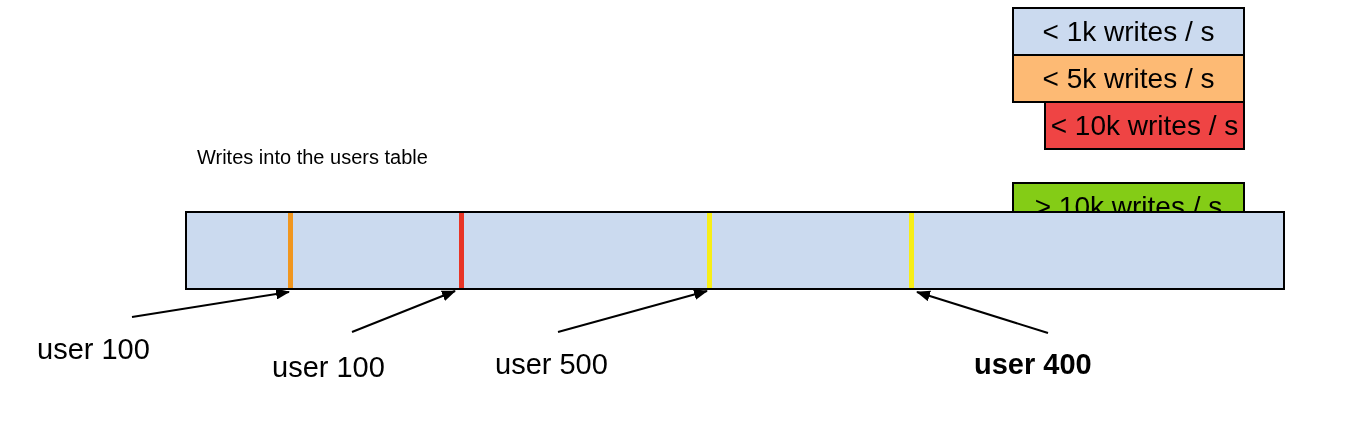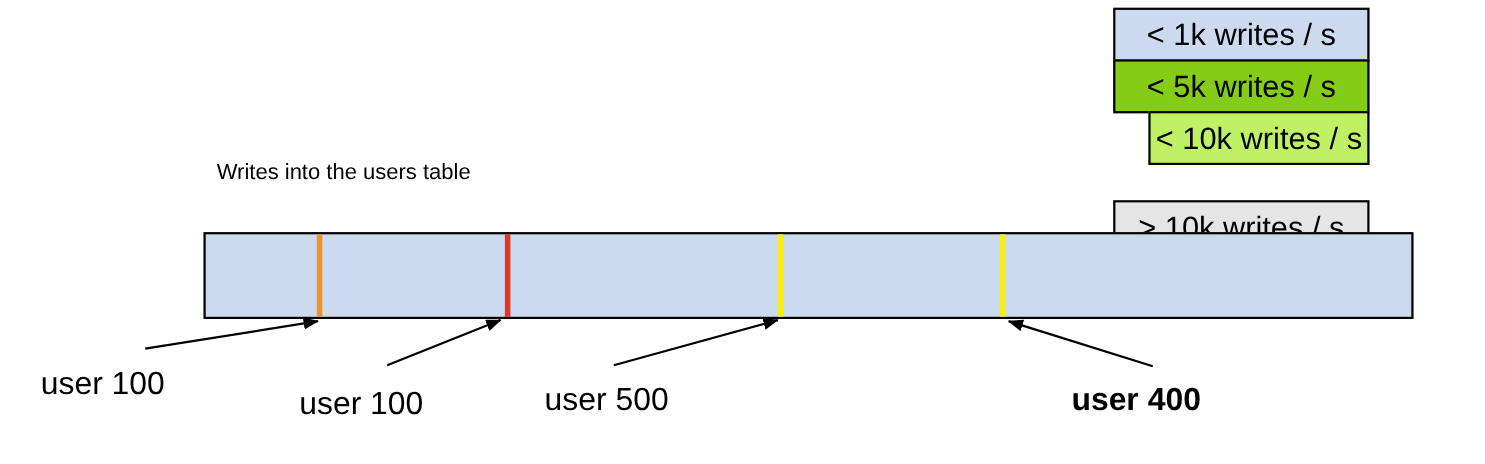--- a/index.html
+++ b/index.html
@@ -83,27 +83,27 @@
 <body>
 
 <div class="canvas">
 
   <div class="title">Writes into the users table</div>
 
   <div class="legend">
     <div class="legend-row" id="legend-row-0" style="background: rgb(203, 218, 239); border-color: rgb(0, 0, 0);">
       <span>&lt; 1k writes / s</span>
     </div>
-    <div class="legend-row" id="legend-row-1" style="background: #84cc16; border-color: rgb(0, 0, 0);">
+    <div class="legend-row" id="legend-row-1" style="background: #fdba74; border-color: rgb(0, 0, 0);">
       <span>&lt; 5k writes / s</span>
     </div>
-    <div class="legend-row" id="legend-row-2" style="background: #bef264; border-color: rgb(0, 0, 0); margin-left: 32px;">
+    <div class="legend-row" id="legend-row-2" style="background: #ef4444; border-color: rgb(0, 0, 0); margin-left: 32px;">
       <span>&lt; 10k writes / s</span>
     </div>
-    <div class="legend-row" id="legend-row-3" style="background: #e5e5e5; border-color: rgb(0, 0, 0); margin-top: 32px;">
+    <div class="legend-row" id="legend-row-3" style="background: #84cc16; border-color: rgb(0, 0, 0); margin-top: 32px;">
       <span>&gt; 10k writes / s</span>
     </div>
   </div>
 
   <div class="bar" id="users-bar" style="background: rgb(203, 218, 239); border-color: rgb(0, 0, 0);"></div>
 
   <div class="marker" id="marker-0" style="background: rgb(240, 150, 31); left: 288.1px;"></div>
   <div class="marker" id="marker-1" style="background: rgb(232, 52, 37); left: 458.6px;"></div>
   <div class="marker" id="marker-2" style="background: rgb(247, 238, 23); left: 707.2px;"></div>
   <div class="marker" id="marker-3" style="background: rgb(247, 238, 23); left: 908.5px;"></div>

